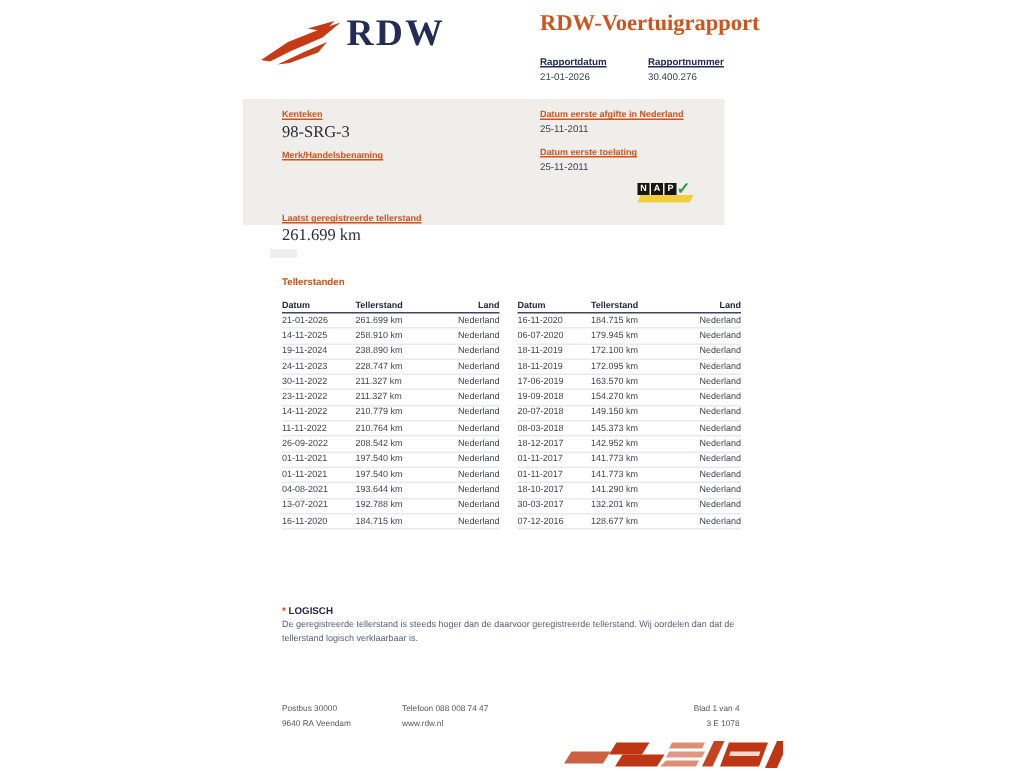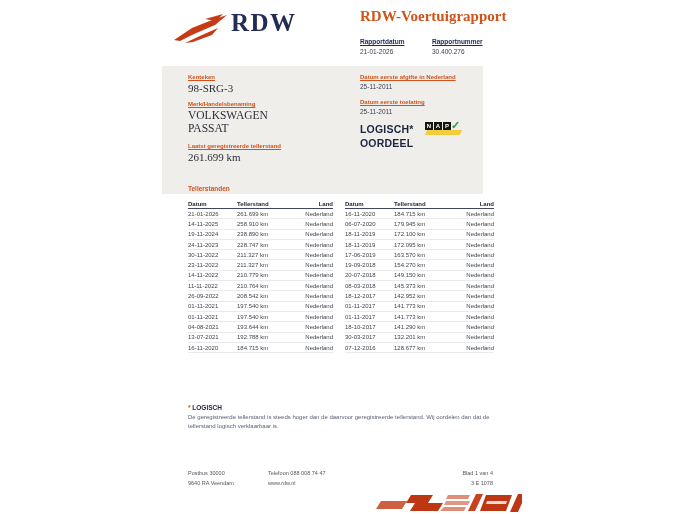--- a/index.html
+++ b/index.html
@@ -24,21 +24,21 @@
     font-family:"Liberation Serif", serif;
     font-size:15px;font-weight:bold;
     color:var(--orange);
   }
   .meta-col1{left:360px;top:38px;}
   .meta-col2{left:432px;top:38px;}
   .mlabel{font-size:6.5px;font-weight:bold;color:var(--navy);text-decoration:underline;}
   .mvalue{font-size:6.5px;color:#3a4052;margin-top:2.5px;}
 
   
-  .sumbox{left:162px;top:66px;width:321px;height:128px;background:var(--boxbg);}
+  .sumbox{left:162px;top:66px;width:321px;height:84px;background:var(--boxbg);}
   .box-notch{left:180px;top:166px;width:18px;height:6px;background:var(--boxbg);}
   .olabel{font-size:6px;font-weight:bold;color:var(--orange);text-decoration:underline;}
   .serifval{font-family:"Liberation Serif", serif;color:#2a2d38;}
   .sm-val{font-size:6.5px;color:#3a4052;}
   .k-label{left:26px;top:8px;}   .k-value{left:26px;top:16px;font-size:11px;}
   .m-label{left:26px;top:35px;}  .m-value{left:26px;top:43px;font-size:11.5px;line-height:13px;}
   .t-label{left:26px;top:77px;}  .t-value{left:26px;top:85px;font-size:11px;}
   .a-label{left:198px;top:8px;}  .a-value{left:198px;top:17px;}
   .tl-label{left:198px;top:33px;}.tl-value{left:198px;top:42px;}
   .oordeel{left:198px;top:57px;font-size:10.5px;font-weight:bold;color:#1d2440;line-height:13.5px;letter-spacing:.2px;}
@@ -94,38 +94,30 @@
 <div class="abs meta-col2">
   <div class="mlabel">Rapportnummer</div>
   <div class="mvalue">30.400.276</div>
 </div>
 
 <div class="abs sumbox">
   <div class="abs olabel k-label">Kenteken</div>
   <div class="abs serifval k-value">98-SRG-3</div>
 
   <div class="abs olabel m-label">Merk/Handelsbenaming</div>
-  <div class="abs serifval m-value">
-    <div>VOLKSWAGEN</div>
-    <div>PASSAT</div>
-  </div>
 
   <div class="abs olabel t-label">Laatst geregistreerde tellerstand</div>
   <div class="abs serifval t-value">261.699 km</div>
 
   <div class="abs olabel a-label">Datum eerste afgifte in Nederland</div>
   <div class="abs sm-val a-value">25-11-2011</div>
 
   <div class="abs olabel tl-label">Datum eerste toelating</div>
   <div class="abs sm-val tl-value">25-11-2011</div>
 
-  <div class="abs oordeel">
-    <div>LOGISCH*</div>
-    <div>OORDEEL</div>
-  </div>
 
   <div class="abs nap">
     <div class="nap-bar"></div>
     <div class="nap-sq nap-n">N</div>
     <div class="nap-sq nap-a">A</div>
     <div class="nap-sq nap-p">P</div>
     <div class="nap-check">✓</div>
   </div>
 </div>
 <div class="abs box-notch"></div>

